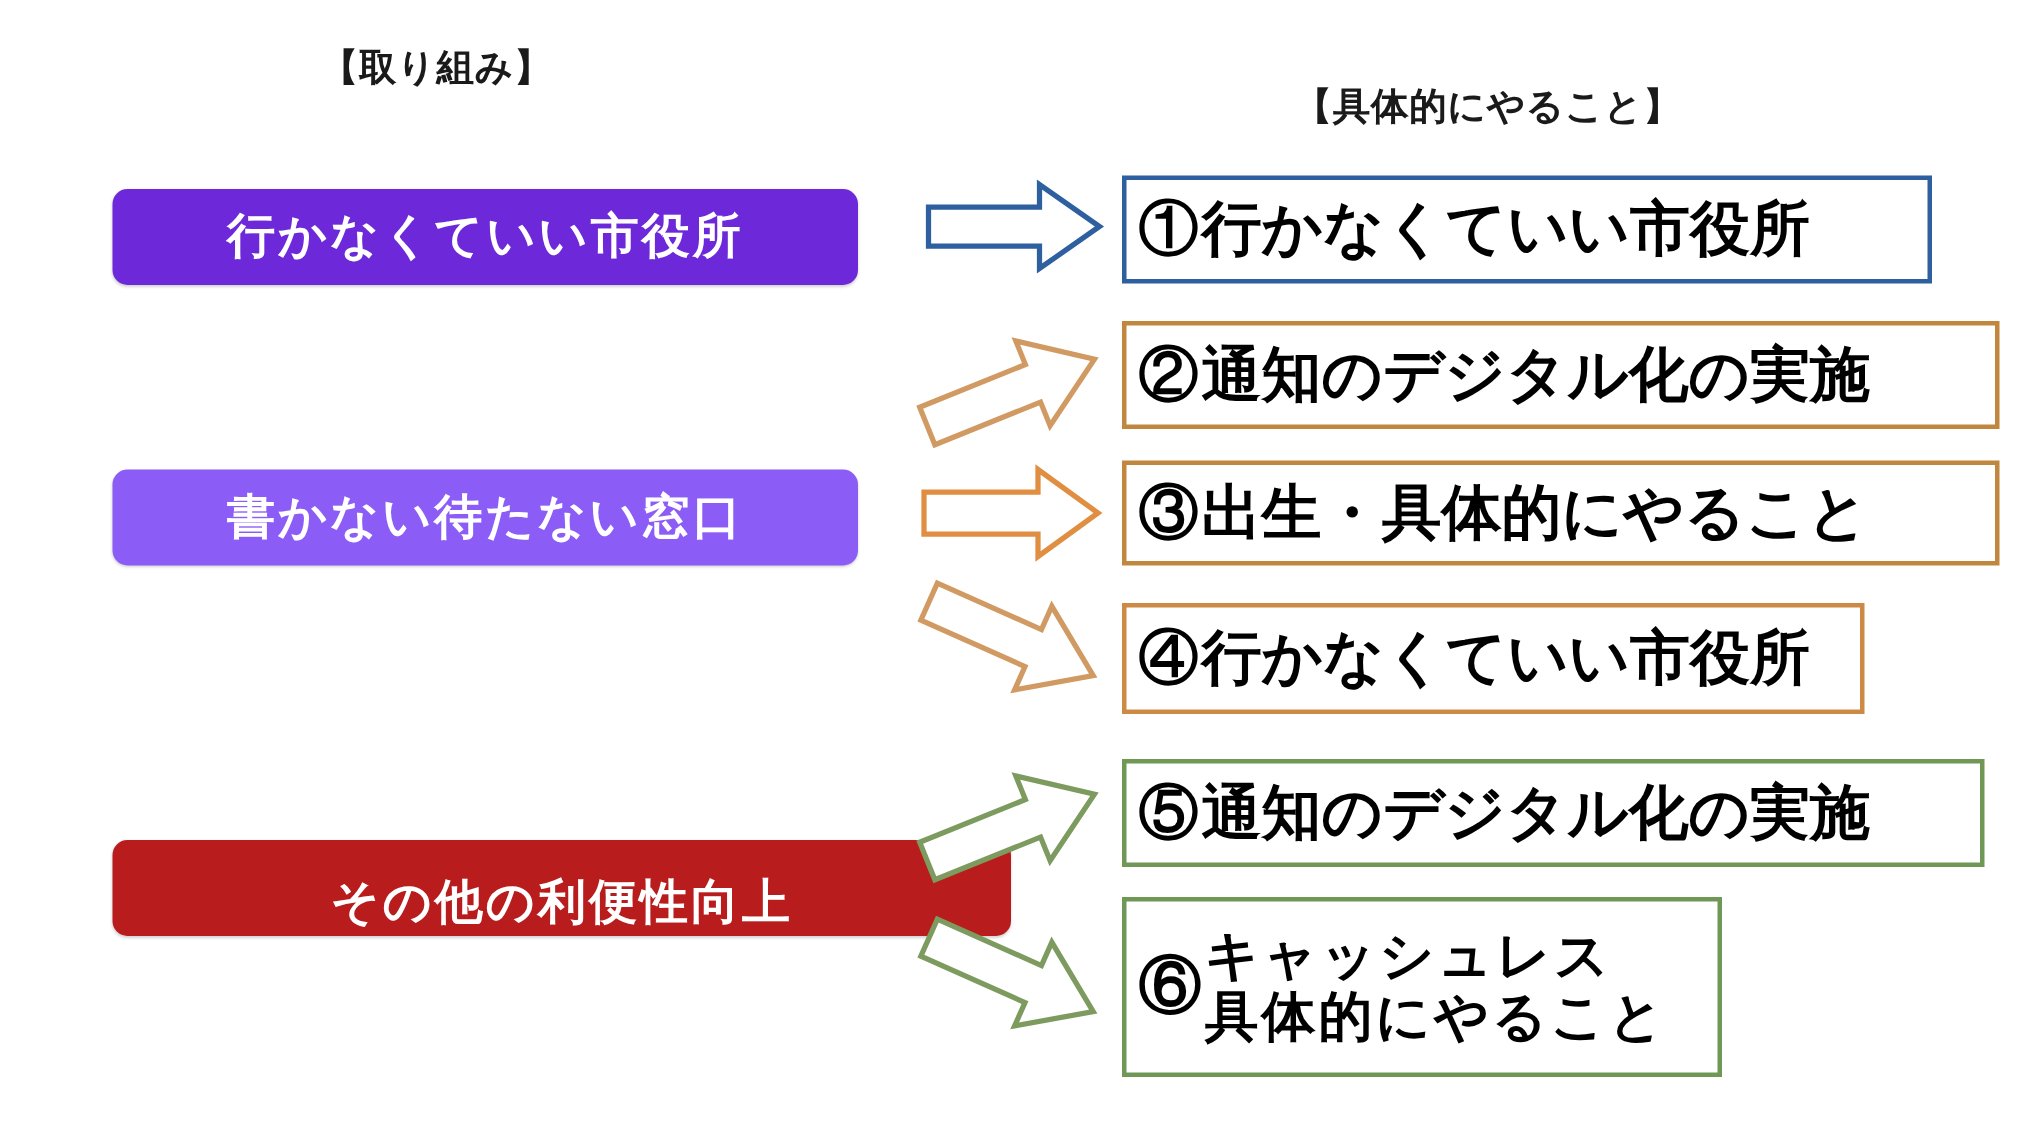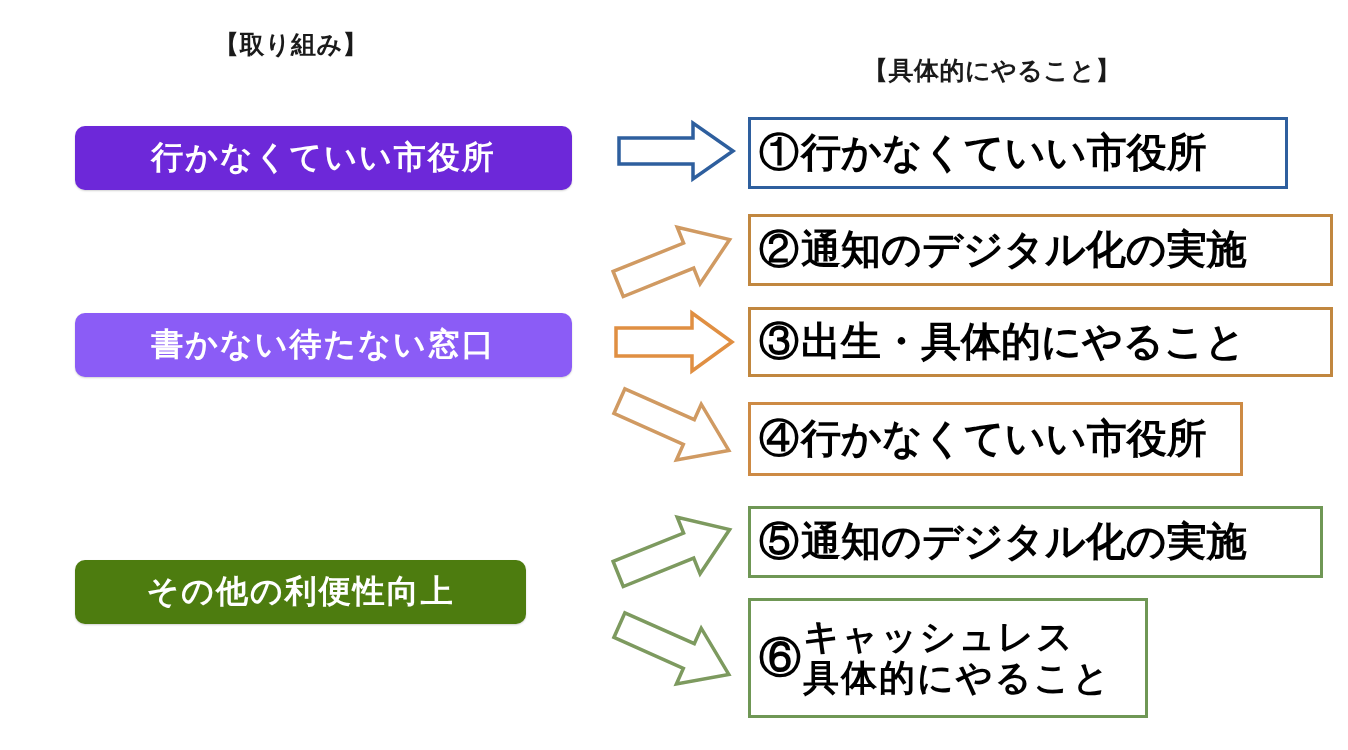--- a/index.html
+++ b/index.html
@@ -42,21 +42,21 @@
     border-radius: 10px;
     color: #ffffff;
     font-weight: bold;
     font-size: 32px;
     letter-spacing: 2px;
     box-shadow: 0 1px 2px rgba(0,0,0,0.18);
     font-family: "Liberation Sans", "DejaVu Sans", sans-serif;
   }
   #pill-0 { left: 75px;  top: 126px; width: 497px; height: 64px; background: #6d28d9; }
   #pill-1 { left: 75px;  top: 313px; width: 497px; height: 64px; background: #8b5cf6; }
-  #pill-2 { left: 75px;  top: 560px; width: 451px; height: 64px; background: #4d7c0f; }
+  #pill-2 { left: 75px;  top: 560px; width: 599px; height: 64px; background: #b91c1c; align-items: flex-end; }
 
   
   .action-box {
     position: absolute;
     display: flex;
     align-items: center;
     background: #ffffff;
     box-sizing: border-box;
     color: #000000;
     font-weight: bold;

